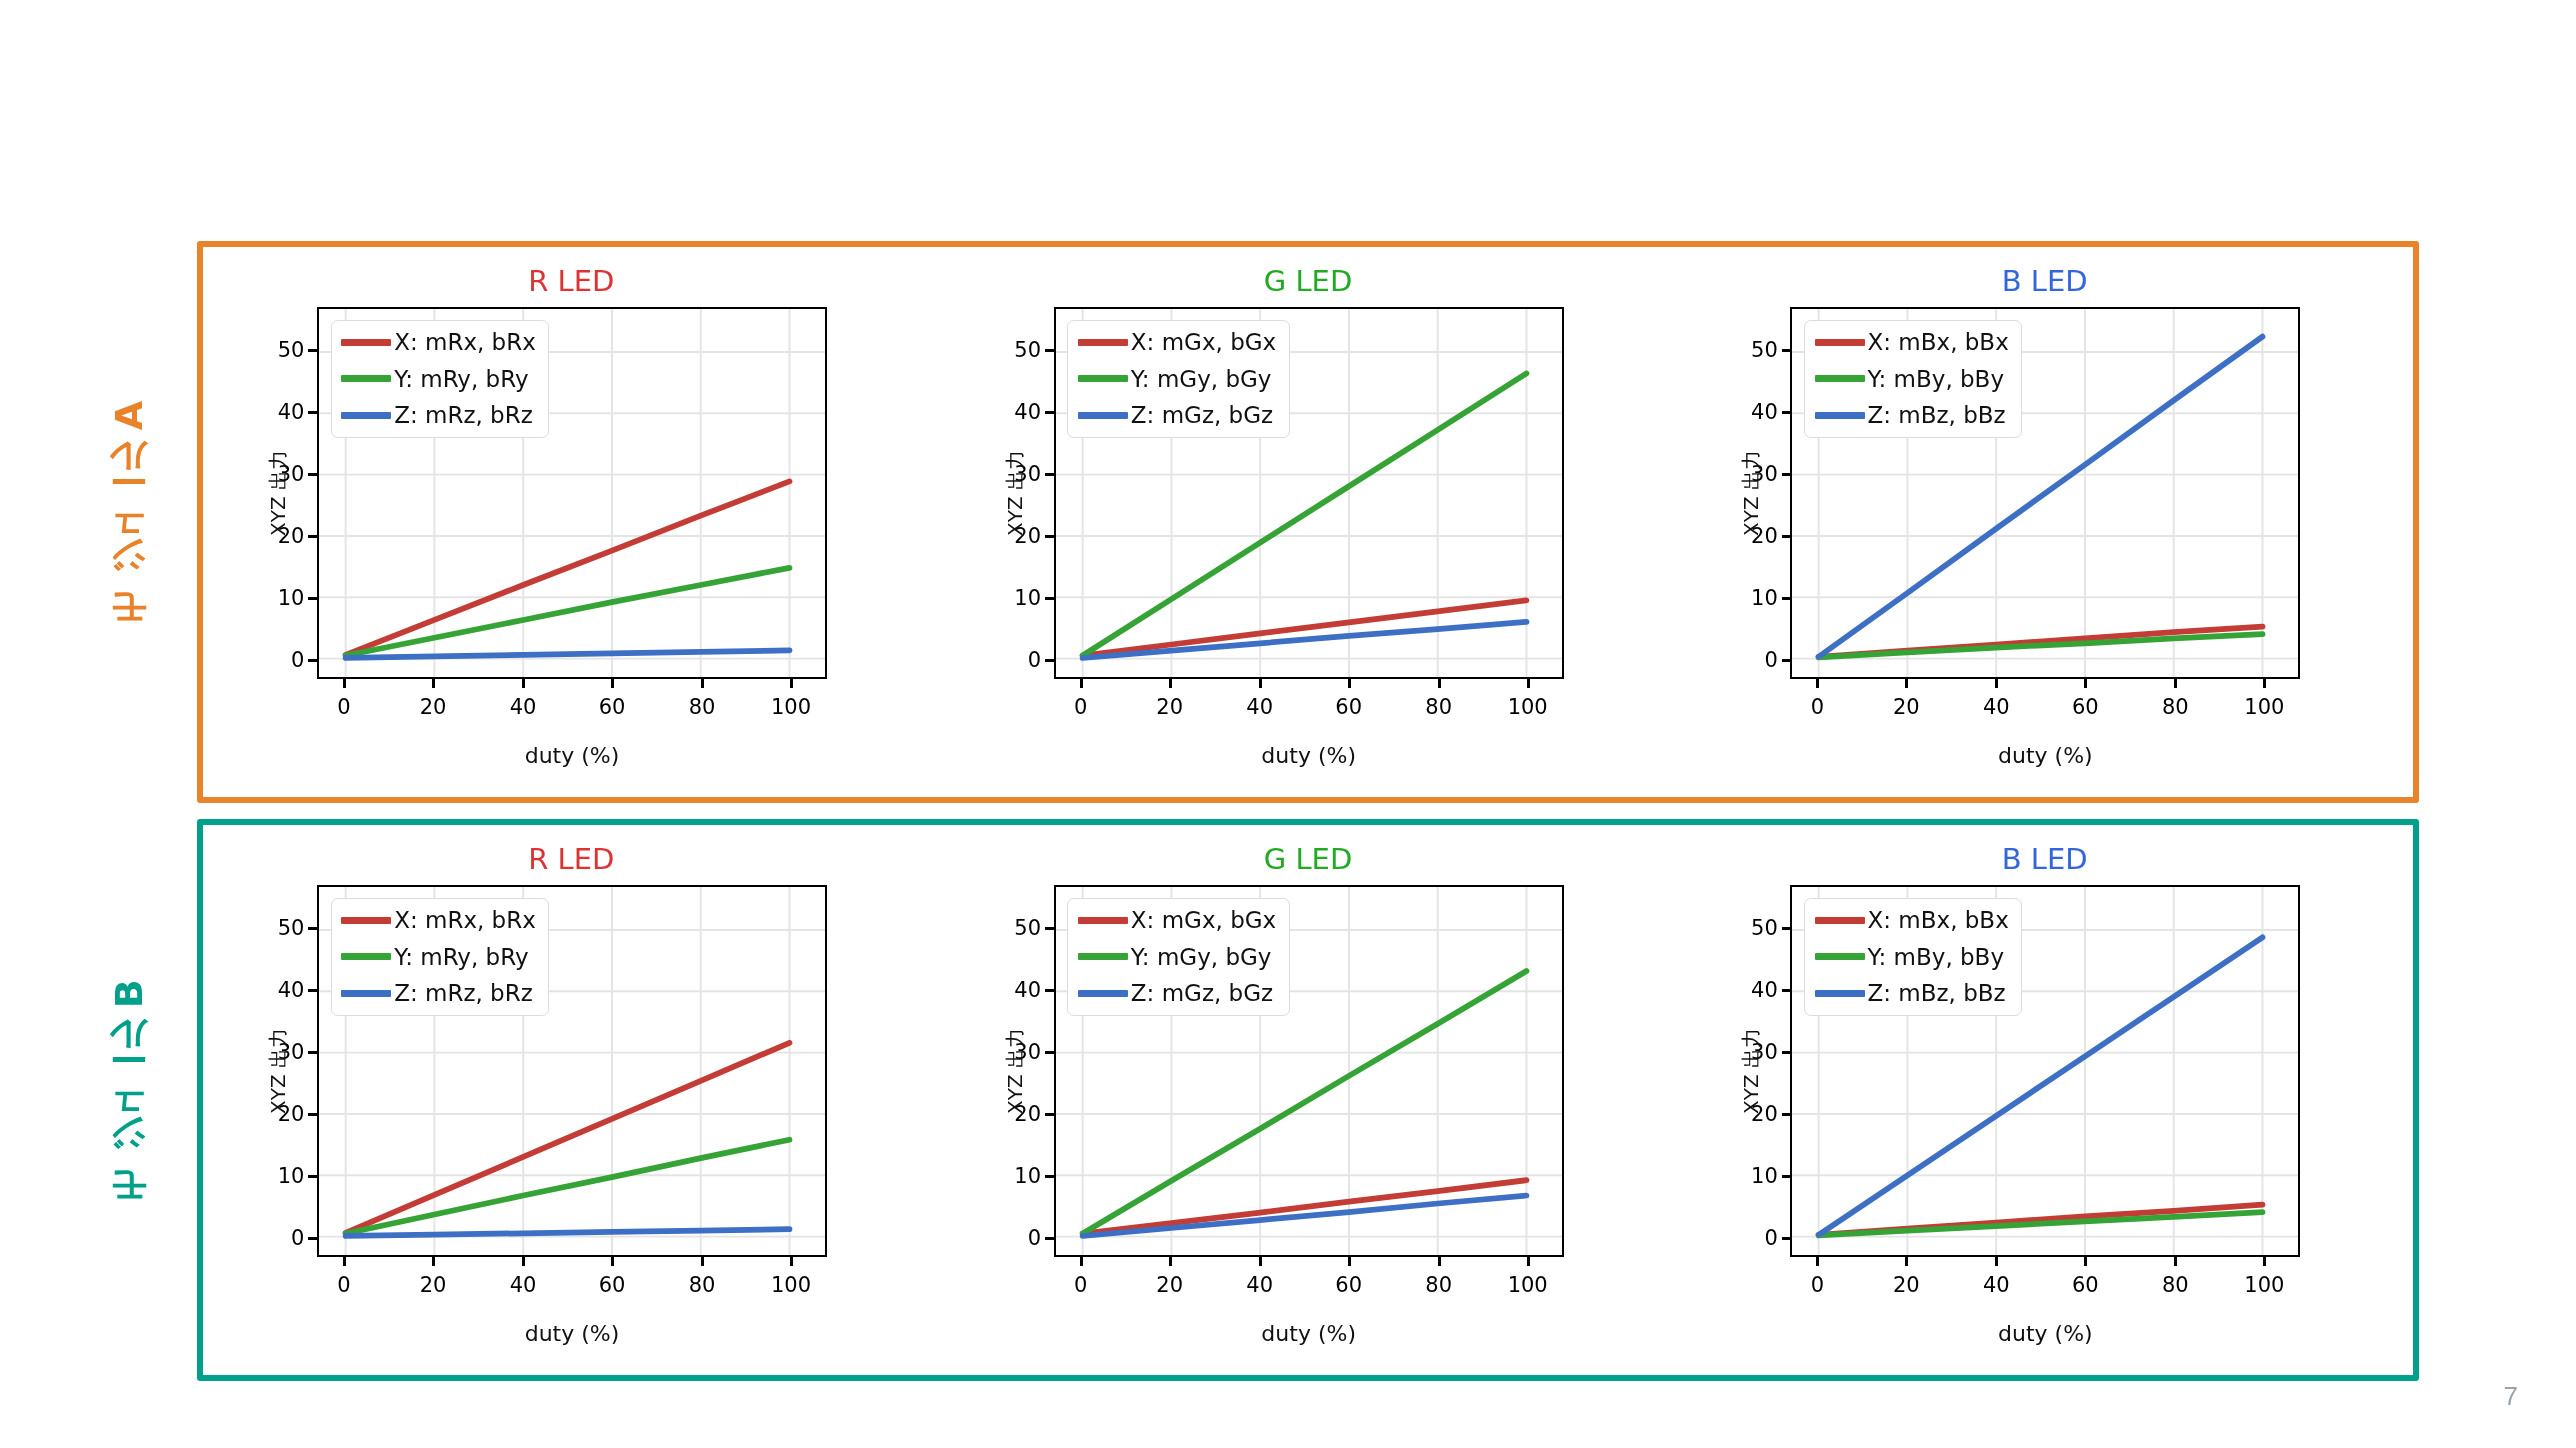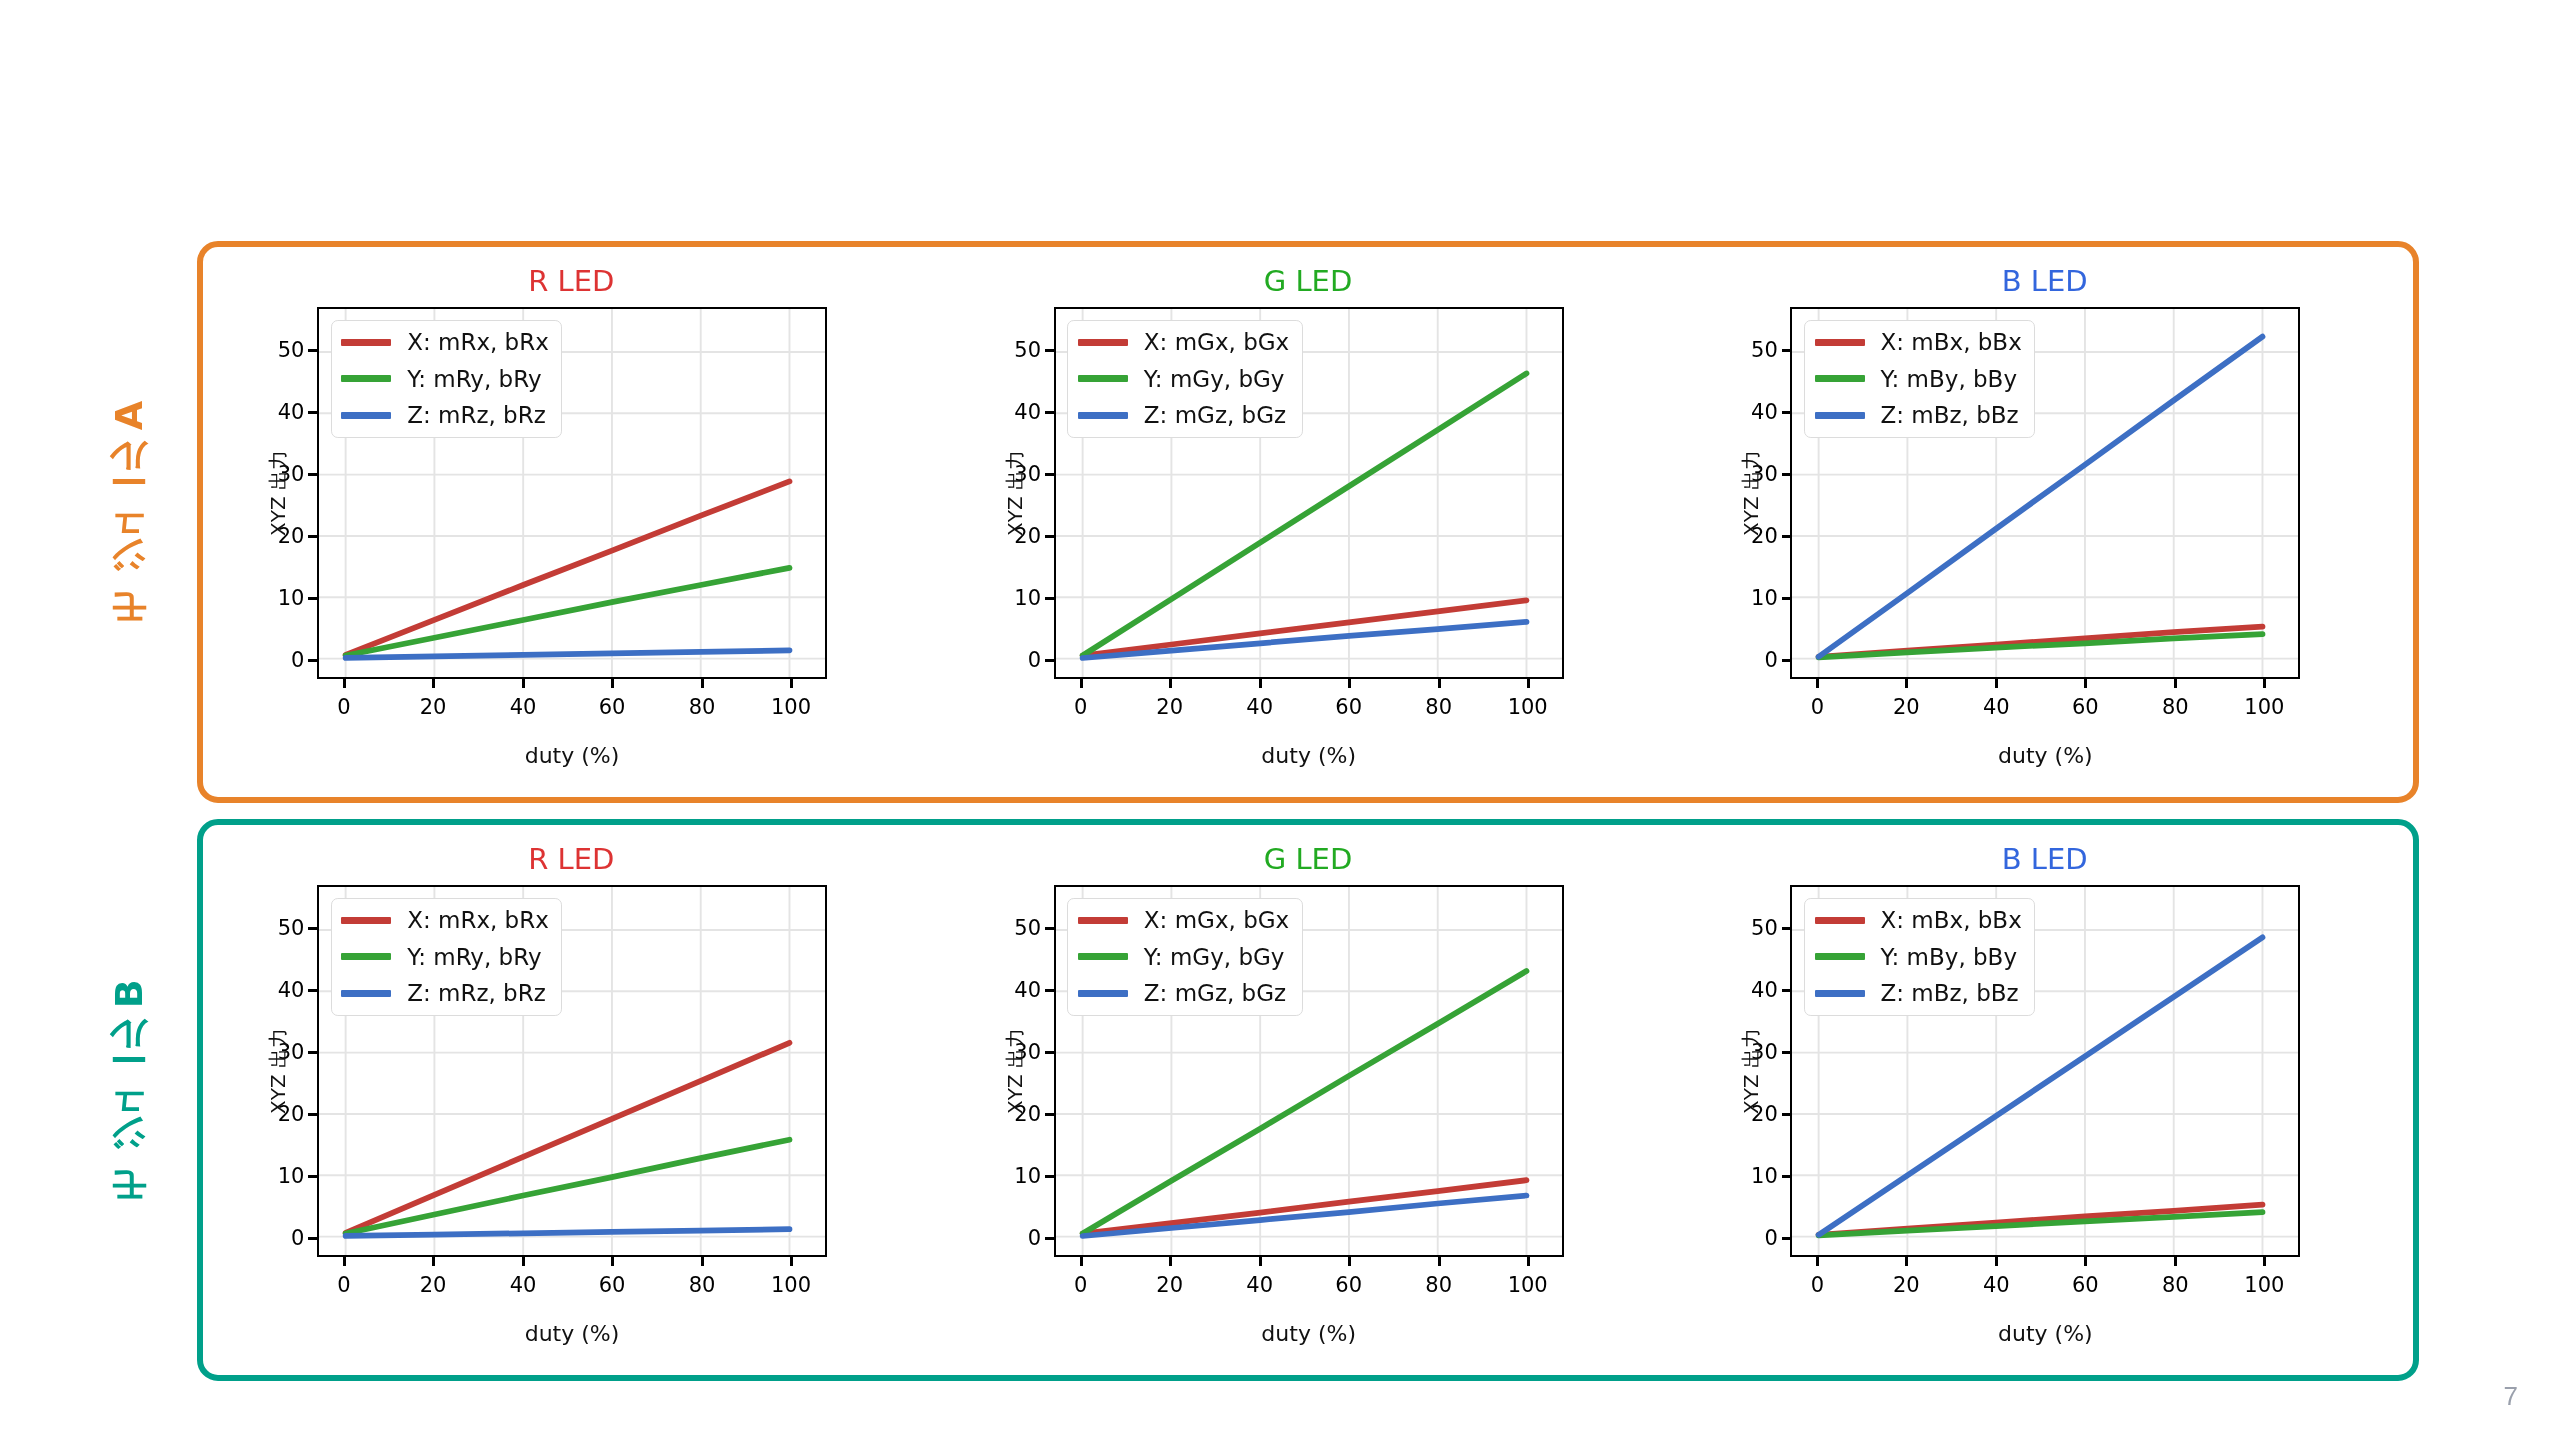--- a/index.html
+++ b/index.html
@@ -23,21 +23,21 @@
   .header-title {
     position: absolute; left: 99px; top: 48px;
     font-size: 61px; font-weight: bold; color: #ffffff;
     letter-spacing: 0px; white-space: nowrap;
     font-family: "DejaVu Sans", "Liberation Sans", sans-serif;
   }
 
   
   .module {
     position: absolute;
-    border-radius: 21px;
+    border-radius: 3px;
     background: #ffffff;
   }
   .module-a {
     left: 197px; top: 241px; width: 2222px; height: 562px;
     border: 6.8px solid #e8832a;
   }
   .module-b {
     left: 197px; top: 819px; width: 2222px; height: 562px;
     border: 6.8px solid #00a08a;
   }
@@ -117,21 +117,21 @@
     background: #000; transform: translateX(-1px);
   }
 
   
   .legend {
     position: absolute; left: 13.5px; top: 12.6px;
     background: #fff; border: 1.9px solid #dcdcdc; border-radius: 6.8px;
     padding: 8.7px 12.6px 8.7px 9.7px;
     display: flex; flex-direction: column; gap: 10.6px;
   }
-  .legend-item { display: flex; align-items: center; gap: 16px; }
+  .legend-item { display: flex; align-items: center; gap: 3px; }
   .legend-swatch { width: 50px; height: 6.8px; border-radius: 1px; flex: 0 0 auto; }
   .legend-text {
     font-size: 23px; color: #111; white-space: nowrap;
     font-family: "DejaVu Sans", "Liberation Sans", sans-serif;
   }
 
   .page-number {
     position: absolute; right: 58px; bottom: 37px;
     font-size: 26px; color: #9aa0ac;
     font-family: "Liberation Sans", sans-serif;

